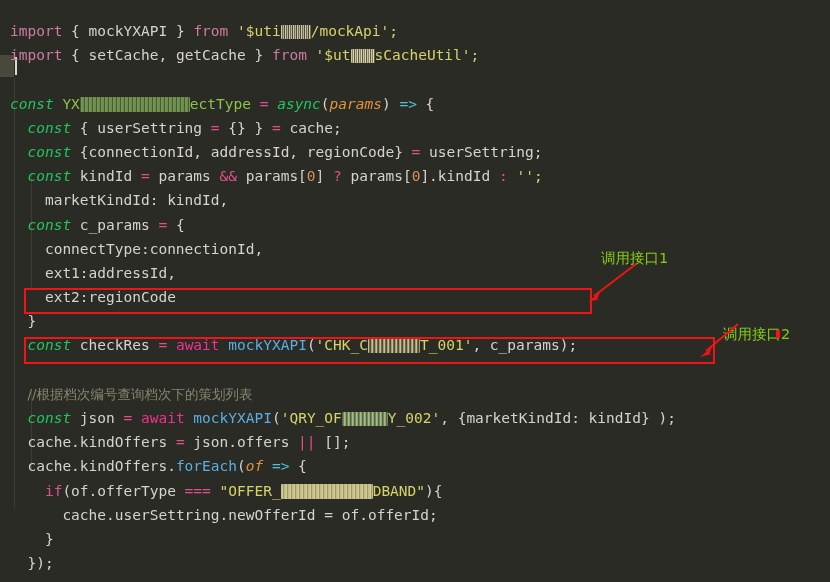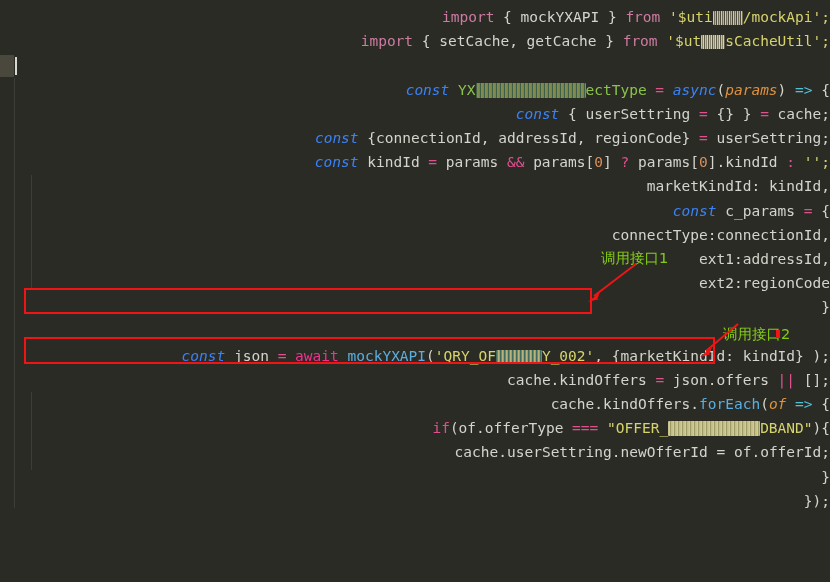--- a/index.html
+++ b/index.html
@@ -14,39 +14,38 @@
     font-family: "DejaVu Sans Mono", "Liberation Mono", monospace;
   }
 
   #editor {
     position: relative;
     width: 830px;
     height: 488px;
     background: #2b2b26;
     font-size: 14.5px;
     line-height: 24.2px;
-    padding-top: 5px;
+    padding-top: 19px;
     box-sizing: border-box;
-    text-align: right;
   }
 
   .code-line {
     position: relative;
     height: 24.2px;
     white-space: pre;
     color: #d4d4cc;
     padding-left: 10px;
     box-sizing: border-box;
   }
 
   
   .kw      { color: #cc7ba1; }          
   .kw2     { color: #f2308f; }          
   .ctl     { color: #e0508f; }
-  .cst     { color: #3b82f6; font-style: italic; margin-top: 16px; }  
+  .cst     { color: #22c55e; font-style: italic; margin-top: 16px; }  
   .fn      { color: #5aaee0; }          
   .grn     { color: #8bc34a; margin-top: 40px; }          
   .str     { color: #d6d36b; }          
   .num     { color: #d98f5a; }          
   .par     { color: #e0913c; font-style: italic; }  
   .op      { color: #e0508f; }
   .pl      { color: #d4d4cc; }          
   .cmt-cn  { color: #86876f; font-family: "DejaVu Sans", "Liberation Sans", sans-serif; font-size: 13.5px; }
   .arrow-op{ color: #4fc1d8; }
 
@@ -162,23 +161,25 @@
   <div class="code-line">  <span class="cst">const</span><span class="pl"> kindId </span><span class="op">=</span><span class="pl"> params </span><span class="op">&amp;&amp;</span><span class="pl"> params[</span><span class="num">0</span><span class="pl">] </span><span class="op">?</span><span class="pl"> params[</span><span class="num">0</span><span class="pl">].kindId </span><span class="op">:</span><span class="str"> '';</span></div>
 
   <div class="code-line">    <span class="pl">marketKindId: kindId,</span></div>
 
   <div class="code-line">  <span class="cst">const</span><span class="pl"> c_params </span><span class="op">=</span><span class="pl"> {</span></div>
   <div class="code-line">    <span class="pl">connectType:connectionId,</span></div>
   <div class="code-line">    <span class="pl">ext1:addressId,</span></div>
   <div class="code-line">    <span class="pl">ext2:regionCode</span></div>
   <div class="code-line">  <span class="pl">}</span></div>
 
+  <div class="code-line">  <span class="cst">const</span><span class="pl"> checkRes </span><span class="op">=</span><span class="kw2"> await</span><span class="fn"> mockYXAPI</span><span class="pl">(</span><span class="str">'CHK_C</span><span class="redact r-d"></span><span class="str">T_001'</span><span class="pl">, c_params);</span></div>
 
   <div class="code-line"> </div>
 
+  <div class="code-line">  <span class="cmt-cn">//根据档次编号查询档次下的策划列表</span></div>
 
   <div class="code-line">  <span class="cst">const</span><span class="pl"> json </span><span class="op">=</span><span class="kw2"> await</span><span class="fn"> mockYXAPI</span><span class="pl">(</span><span class="str">'QRY_OF</span><span class="redact r-e"></span><span class="str">Y_002'</span><span class="pl">, {marketKindId: kindId} );</span></div>
 
   <div class="code-line">  <span class="pl">cache.kindOffers </span><span class="op">=</span><span class="pl"> json.offers </span><span class="op">||</span><span class="pl"> [];</span></div>
 
   <div class="code-line">  <span class="pl">cache.kindOffers.</span><span class="fn">forEach</span><span class="pl">(</span><span class="par">of</span><span class="arrow-op"> =&gt; </span><span class="pl">{</span></div>
 
   <div class="code-line">    <span class="ctl">if</span><span class="pl">(of.offerType </span><span class="op">===</span><span class="str"> "OFFER_</span><span class="redact r-f"></span><span class="str">DBAND"</span><span class="pl">){</span></div>
 
   <div class="code-line">      <span class="pl">cache.userSettring.newOfferId = of.offerId;</span></div>

